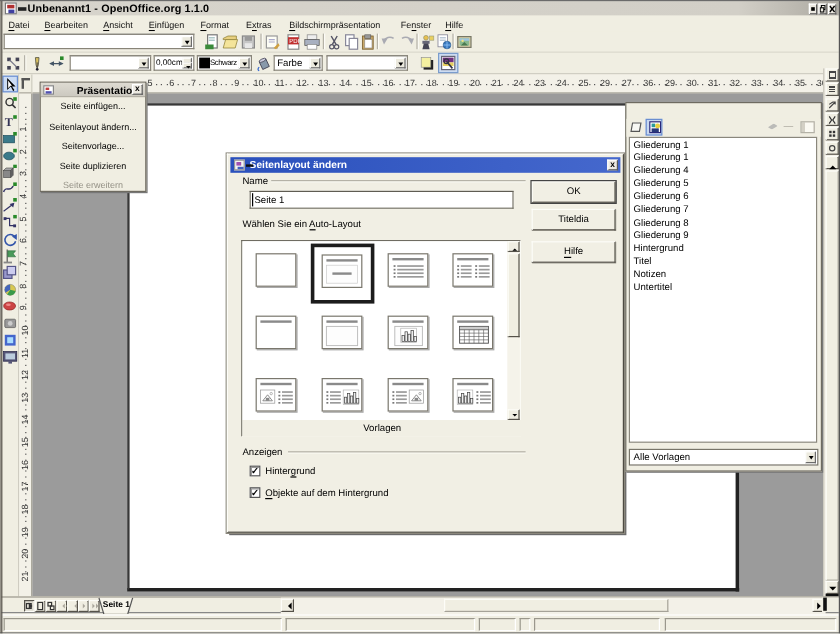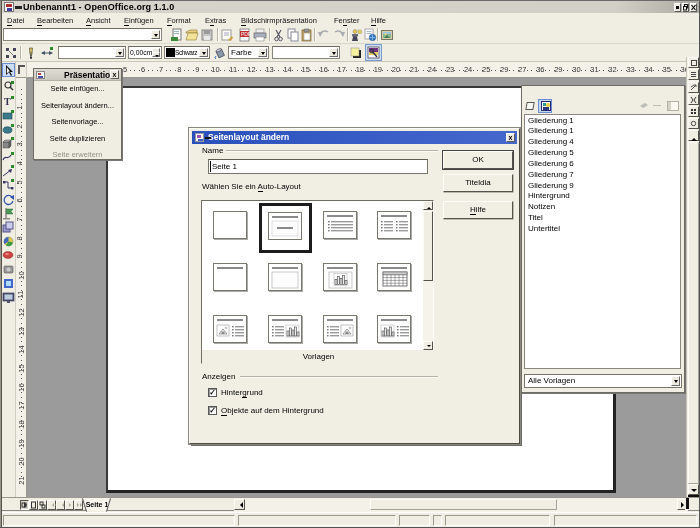--- a/index.html
+++ b/index.html
@@ -914,24 +914,25 @@
     <div class="abs" style="left:145px;top:2px;width:12px;height:10px;opacity:.8;border:1px solid #a5a298;background:linear-gradient(90deg,#ccc9bf 30%,#fdfcf6 30%);"></div>
   </div>
   <div class="abs" style="left:2px;top:28px;width:157px;height:255px;background:#fff;border:1px solid #8a877c;"></div>
   <div class="abs" id="stylist-list" style="left:3px;top:29.5px;width:150px;">
     <div>Gliederung 1</div>
       <div>Gliederung 1</div>
     <div>Gliederung 4</div>
       <div>Gliederung 5</div>
       <div>Gliederung 6</div>
     <div>Gliederung 7</div>
+      <div>Gliederung 8</div>
       <div>Gliederung 9</div>
     <div>Hintergrund</div>
-      <div>Notizen</div>
-    <div>Titel</div>
+      <div>Titel</div>
+    <div>Notizen</div>
       <div>Untertitel</div>
   </div>
   <div class="abs" style="left:2px;top:288px;width:158px;height:14px;background:#fff;border:1px solid #777468;font-size:8px;line-height:12px;padding-left:3px;">Alle Vorlagen
     <div class="dropbtn"></div>
   </div>
 </div>
 
 <div class="abs" id="bL"></div>
 <div class="abs" style="left:1px;top:0;width:1px;height:528px;background:#55524a;"></div>
 <div class="abs" id="bR"></div>

